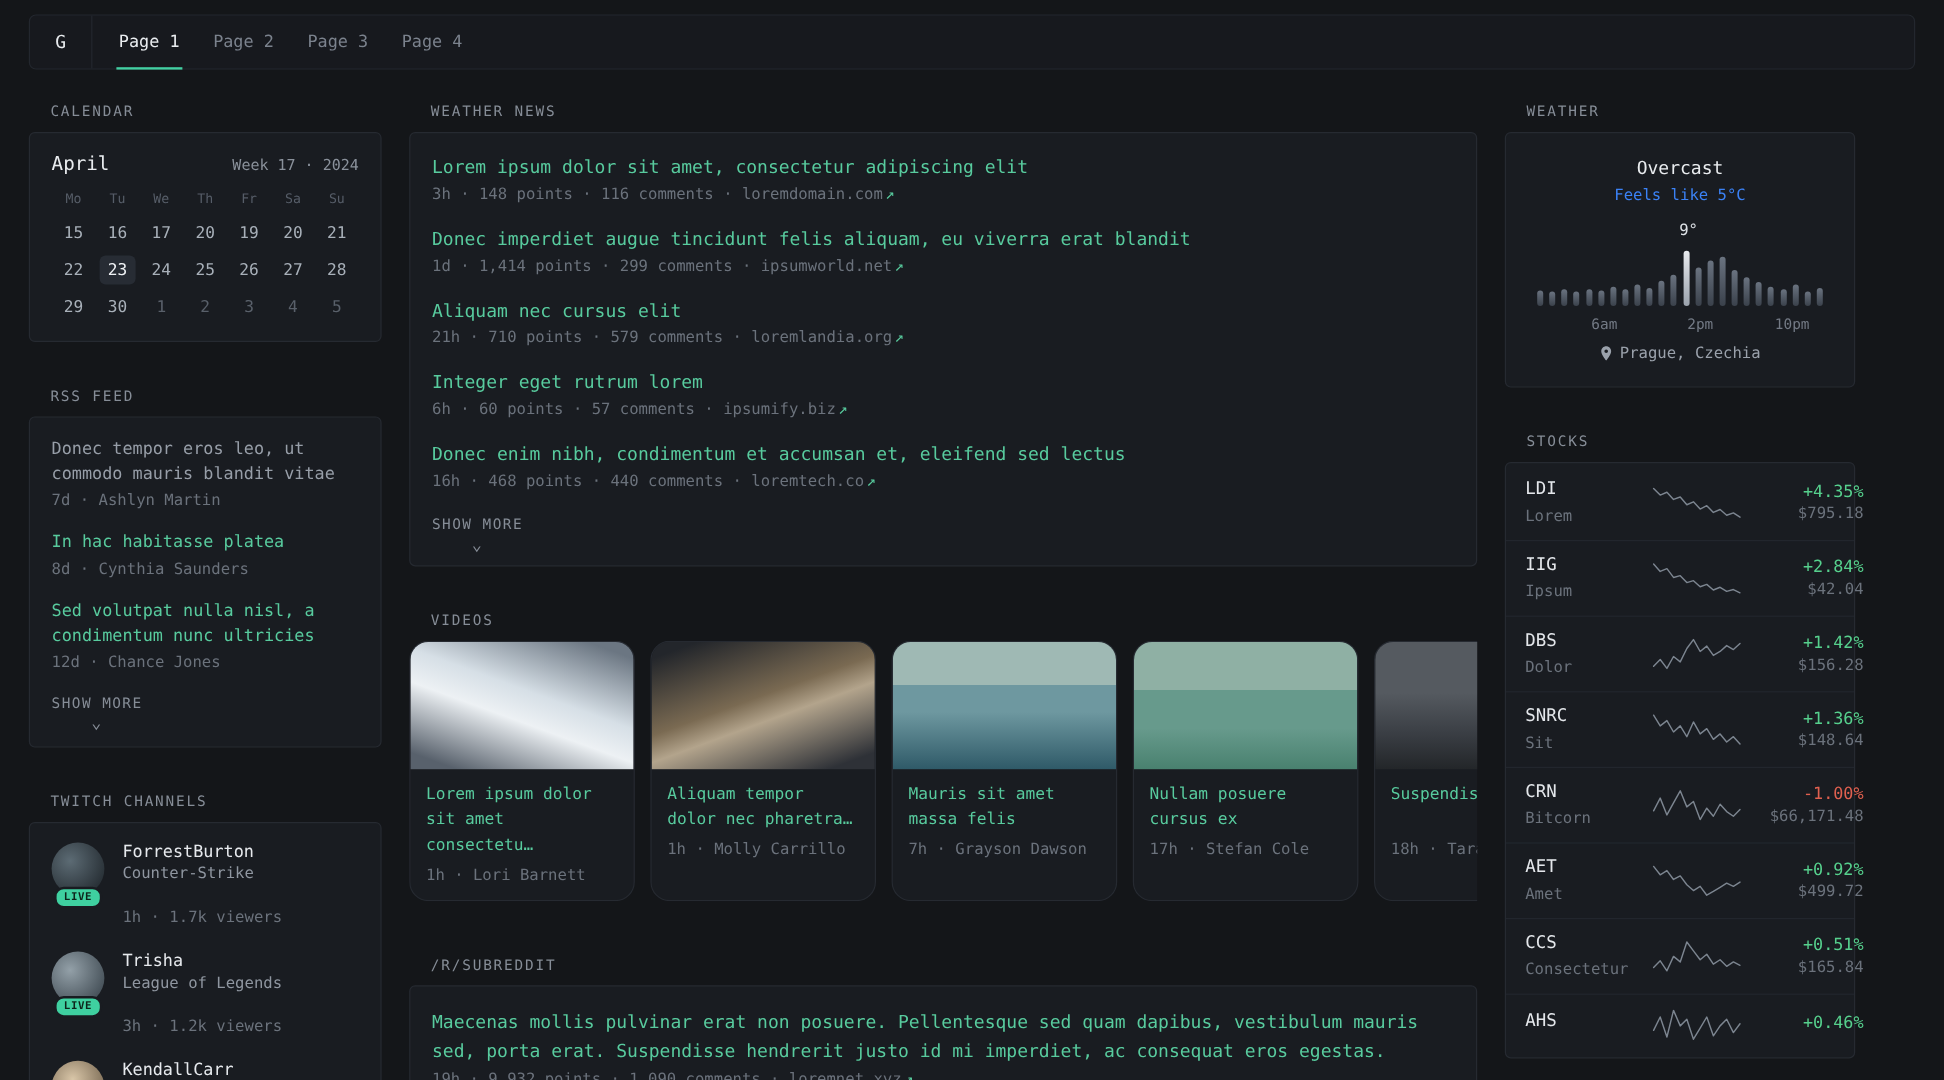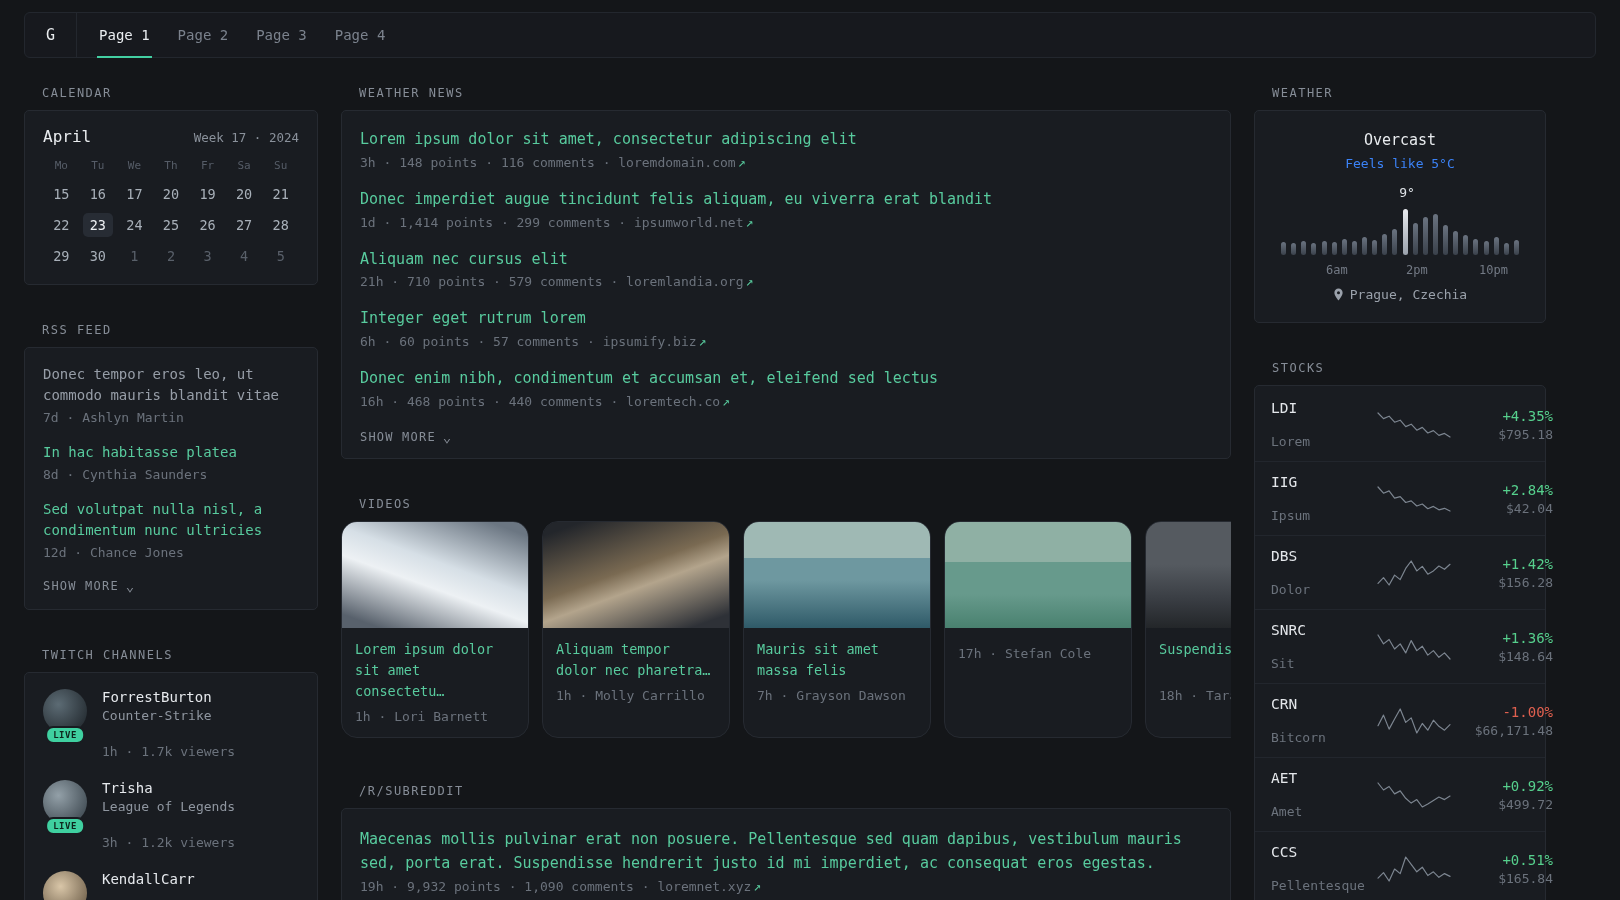--- a/index.html
+++ b/index.html
@@ -30,21 +30,21 @@
   .cal-dow { color:#565d68; font-size:11px; padding-bottom:3px;text-align:center; }
   .cal-day { color:#a8b0b9; font-size:13.5px; padding:4px 0; width:30px; margin:0 auto; border-radius:5px; }
   .cal-day.muted { color:#59606a; }
   .cal-day.selected { background:#272c34; color:#eef1f4; }
 
   
   .feed-item { margin-bottom:17px; }
   .feed-link { color:#58cb9e; font-size:14px; line-height:1.5; cursor:pointer; }
   .feed-link.read { color:#979ea8; }
   .meta { color:#6b727c; font-size:13px; margin-top:4px; }
-  .show-more { display:inline-flex; align-items:center; gap:7px; color:#868d97; font-size:12px; letter-spacing:1.2px; margin-top:2px; cursor:pointer; }
+  .show-more { display:inline-flex; align-items:center; gap:7px; color:#868d97; font-size:12px; letter-spacing:1.2px; margin-top:2px; cursor:pointer;flex-direction:column; }
   .chev { font-size:14px; line-height:6px; color:#868d97; }
 
   
   .tw-row { display:flex; gap:15px; align-items:flex-start; margin-bottom:21px; }
   .av-wrap { position:relative; flex:0 0 44px; height:52px; }
   .avatar { width:44px; height:44px; border-radius:50%; }
   .av-1 { background:radial-gradient(circle at 35% 35%, #5c6b74, #2a3238 75%); }
   .av-2 { background:radial-gradient(circle at 35% 35%, #93a0a8, #49545c 75%); }
   .av-3 { background:radial-gradient(circle at 40% 35%, #d9c6a8, #7a6a54 75%); }
   .live-badge { position:absolute; left:50%; bottom:-3px; transform:translateX(-50%); background:#3fd0a0; color:#0e241b; font-size:9px; font-weight:bold; letter-spacing:.5px; padding:2px 6px; border-radius:8px; border:2px solid #191c21; }
@@ -89,21 +89,21 @@
   .wt { position:absolute; transform:translateX(-50%); color:#737a85; font-size:12px; white-space:nowrap; }
   .wt-1 { left:18%; } .wt-2 { left:54%; } .wt-3 { left:88.5%; }
   .w-loc { display:flex; gap:6px; justify-content:center; align-items:center; color:#9aa1ab; font-size:13px; margin:8px 0 16px; }
 
   
   .stocks-panel { padding:2px 0; }
   .stock-row { display:flex; align-items:center; gap:10px; padding:12px 16px; border-top:1px solid #22262d; }
   .stock-row:first-child { border-top:none; }
   .stock-left { flex:0 0 96px; }
   .stock-sym { color:#e4e7eb; font-size:14.5px; cursor:pointer; }
-  .stock-name { color:#6b727c; font-size:13px; margin-top:18px; }
+  .stock-name { color:#6b727c; font-size:13px; margin-top:7px; }
   .stock-spark { flex:1; display:flex; justify-content:center; }
   .stock-right { flex:0 0 92px; text-align:right; }
   .stock-chg { font-size:14px; }
   .stock-chg.up { color:#56d08d; }
   .stock-chg.down { color:#e0604f; }
   .stock-price { color:#6b727c; font-size:13px; margin-top:3px; }
 </style>
 </head>
 <body>
 
@@ -281,20 +281,21 @@
         <div class="vcard">
           <div class="vthumb vt-3"></div>
           <div class="vbody">
             <div class="vtitle">Mauris sit amet massa felis</div>
             <div class="vmeta">7h · Grayson Dawson</div>
           </div>
         </div>
         <div class="vcard">
           <div class="vthumb vt-4"></div>
           <div class="vbody">
+            <div class="vtitle">Nullam posuere cursus ex</div>
             <div class="vmeta">17h · Stefan Cole</div>
           </div>
         </div>
         <div class="vcard">
           <div class="vthumb vt-5"></div>
           <div class="vbody">
             <div class="vtitle">Suspendisse diam</div>
             <div class="vmeta">18h · Tara</div>
           </div>
         </div>
@@ -459,21 +460,21 @@
             </div>
           <div class="stock-right">
             <div class="stock-chg up">+0.92%</div>
             <div class="stock-price">$499.72</div>
           </div>
         </div>
 
         <div class="stock-row">
           <div class="stock-left">
             <div class="stock-sym">CCS</div>
-            <div class="stock-name">Pellentesque</div>
+            <div class="stock-name">Consectetur</div>
           </div>
           <div class="stock-spark">
               <svg width="74" height="26" viewBox="0 0 74 26">
                 <polyline points="1.0,22.2 6.5,16.7 12.1,25.0 17.6,13.0 23.2,17.6 28.7,1.0 34.2,8.4 39.8,15.8 45.3,11.2 50.8,19.5 56.4,15.8 61.9,21.3 67.5,17.6 73.0,20.4" fill="none" stroke="#7c8590" stroke-width="1.2" stroke-linejoin="round" stroke-linecap="round"></polyline>
               </svg>
             </div>
           <div class="stock-right">
             <div class="stock-chg up">+0.51%</div>
             <div class="stock-price">$165.84</div>
           </div>

